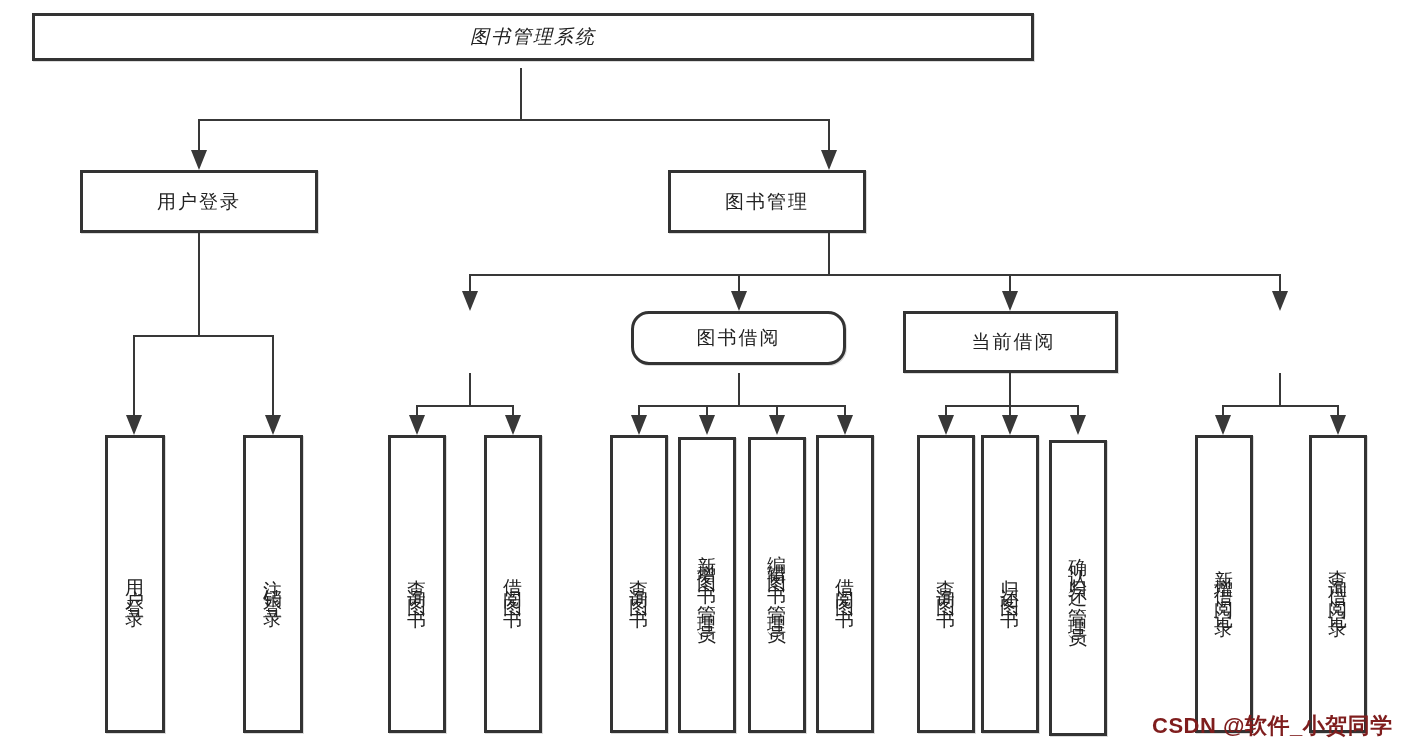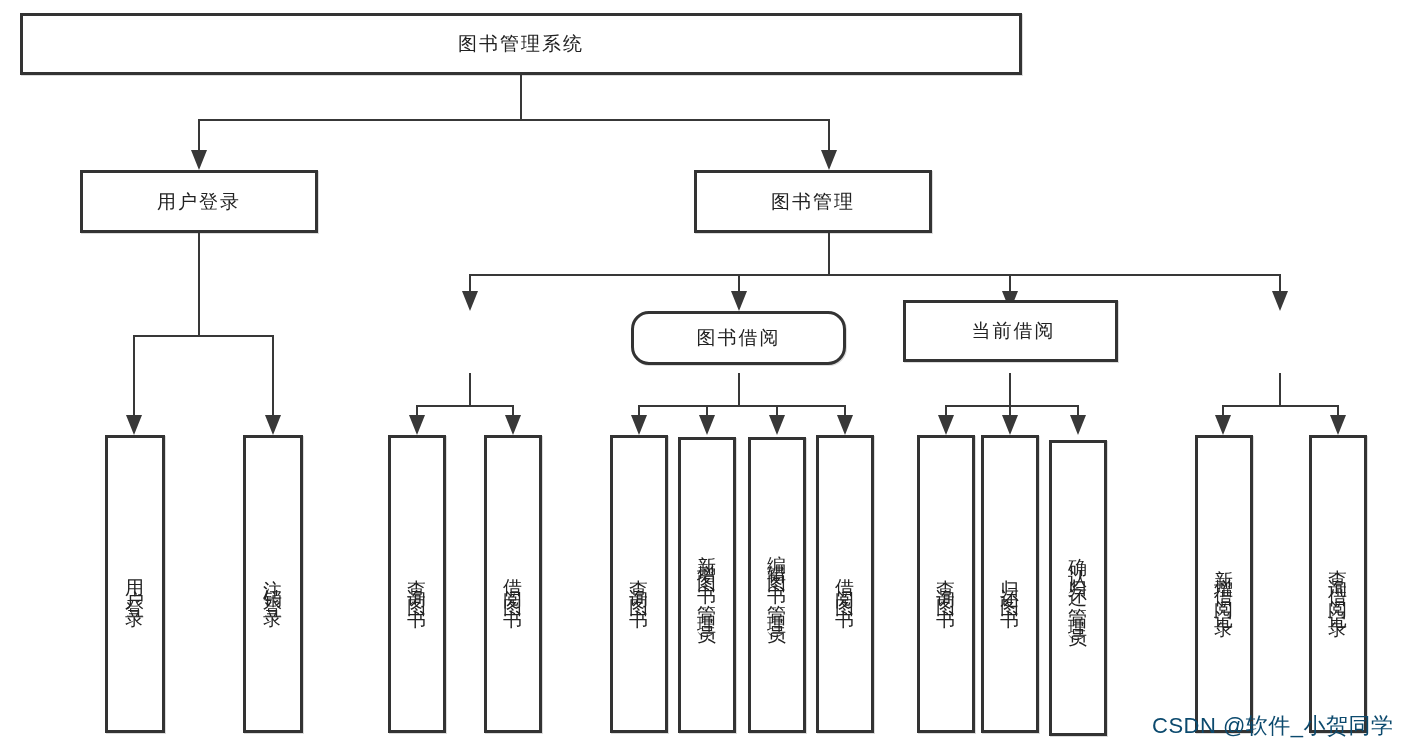--- a/index.html
+++ b/index.html
@@ -43,46 +43,47 @@
     position: absolute;
     width: 0; height: 0;
     border-left: 8px solid transparent;
     border-right: 8px solid transparent;
     border-top: 20px solid #383838;
     z-index: 1;
   }
   .watermark {
     position: absolute;
     font-size: 22px;
-    color: #0c4a6e;
+    color: #7f1d1d;
     letter-spacing: 0.5px;
     white-space: nowrap;
     z-index: 5;
+    font-weight: bold;
   }
 </style>
 </head>
 <body>
 
 <div id="canvas">
 
-  <div class="box" style="left:20px; top:13px; width:1002px; height:62px;">
+  <div class="box" style="left:32px; top:13px; width:1002px; height:48px;font-style:italic;">
     <span class="h-label">图书管理系统</span>
   </div>
 
   <div class="vline" style="left:520px; top:68px; height:53px;"></div>
   <div class="hline" style="left:198px; top:119px; width:632px;"></div>
   <div class="vline" style="left:198px; top:119px; height:35px;"></div>
   <div class="vline" style="left:828px; top:119px; height:35px;"></div>
   <div class="arrow" style="left:191px; top:150px;"></div>
   <div class="arrow" style="left:821px; top:150px;"></div>
 
   <div class="box" style="left:80px; top:170px; width:238px; height:63px;">
     <span class="h-label">用户登录</span>
   </div>
-  <div class="box" style="left:694px; top:170px; width:238px; height:63px;">
+  <div class="box" style="left:668px; top:170px; width:198px; height:63px;">
     <span class="h-label">图书管理</span>
   </div>
 
   <div class="vline" style="left:198px; top:233px; height:104px;"></div>
   <div class="hline" style="left:133px; top:335px; width:141px;"></div>
   <div class="vline" style="left:133px; top:335px; height:84px;"></div>
   <div class="vline" style="left:272px; top:335px; height:84px;"></div>
   <div class="arrow" style="left:126px; top:415px;"></div>
   <div class="arrow" style="left:265px; top:415px;"></div>
 
@@ -93,21 +94,21 @@
   <div class="vline" style="left:1009px; top:274px; height:22px;"></div>
   <div class="vline" style="left:1279px; top:274px; height:22px;"></div>
   <div class="arrow" style="left:462px; top:291px;"></div>
   <div class="arrow" style="left:731px; top:291px;"></div>
   <div class="arrow" style="left:1002px; top:291px;"></div>
   <div class="arrow" style="left:1272px; top:291px;"></div>
 
   <div class="box" style="left:631px; top:311px; width:215px; height:54px;border-radius:18px;">
     <span class="h-label">图书借阅</span>
   </div>
-  <div class="box" style="left:903px; top:300px; width:215px; height:62px;padding-left:6px;">
+  <div class="box" style="left:903px; top:311px; width:215px; height:62px;padding-left:6px;">
     <span class="h-label">当前借阅</span>
   </div>
 
   <div class="vline" style="left:469px; top:373px; height:34px;"></div>
   <div class="hline" style="left:416px; top:405px; width:98px;"></div>
   <div class="vline" style="left:416px; top:405px; height:14px;"></div>
   <div class="vline" style="left:512px; top:405px; height:14px;"></div>
   <div class="arrow" style="left:409px; top:415px;"></div>
   <div class="arrow" style="left:505px; top:415px;"></div>
 

